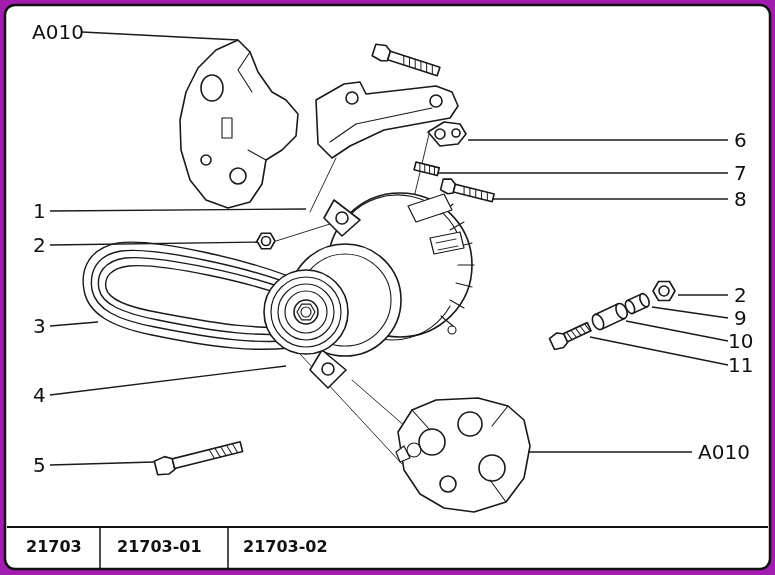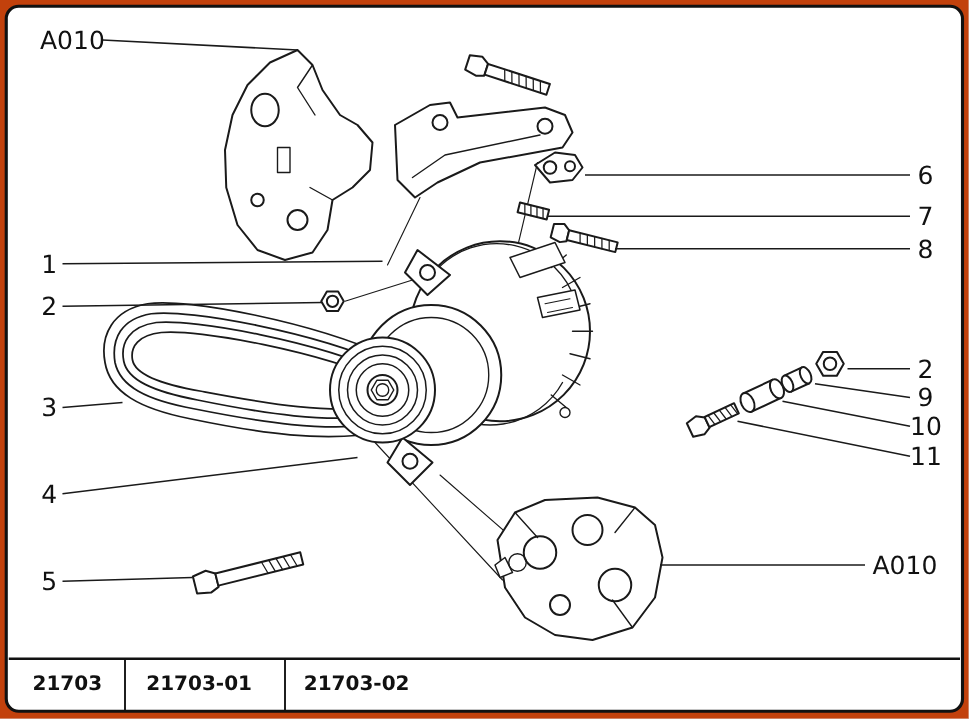--- a/index.html
+++ b/index.html
@@ -1,19 +1,19 @@
 <!DOCTYPE html>
 <html><head>
 <meta charset="utf-8">
 <style>
   html,body{margin:0;padding:0;background:#e8e8e8;}
   .page{
     position:relative;
     width:775px;height:575px;
-    background:#c2410c;
+    background:#a21caf;
     font-family:"DejaVu Sans","Liberation Sans",sans-serif;
   }
   svg{position:absolute;inset:0;}
   text{fill:#111;}
   .callout{font-size:20px;}
   .footer-label{font-size:16px;font-weight:bold;}
 </style>
 </head>
 <body>
 

